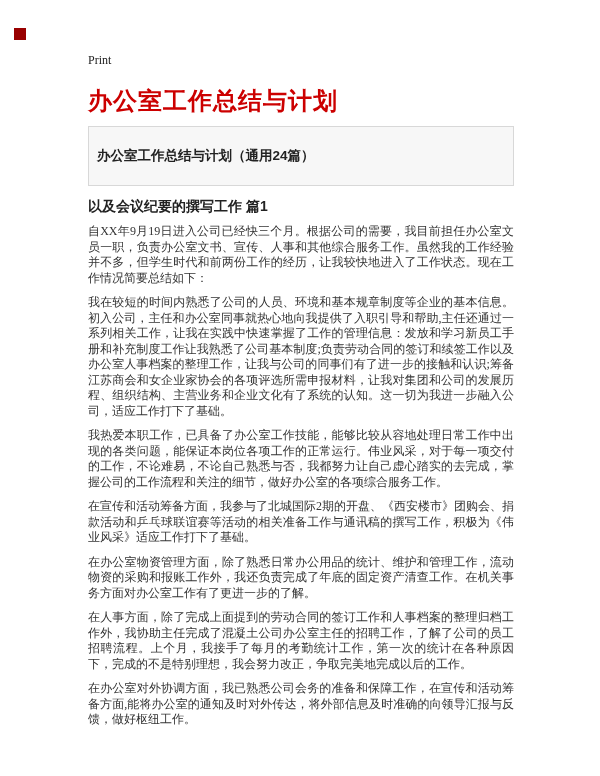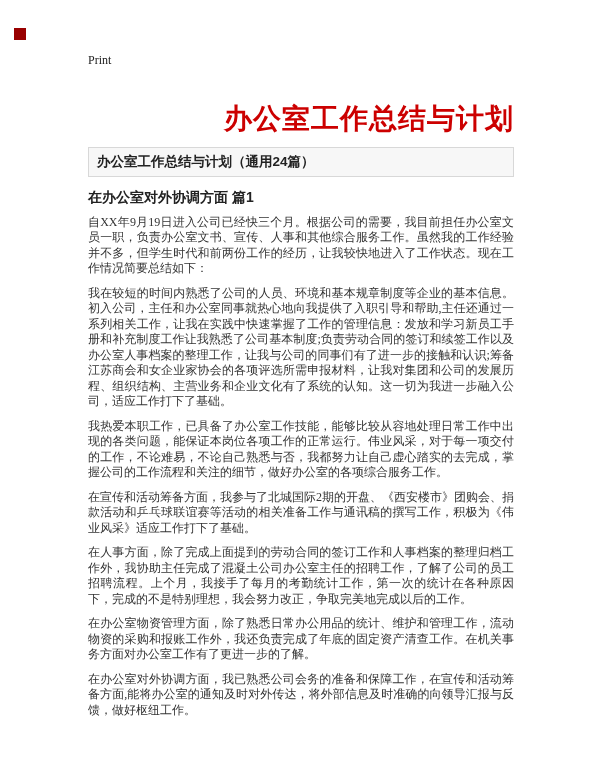--- a/index.html
+++ b/index.html
@@ -25,39 +25,39 @@
     }
     .content {
       padding: 50px 86px 30px 88px;
       box-sizing: border-box;
     }
     .print-link {
       display: inline-block;
       font-family: "Liberation Serif", serif;
       font-size: 12px;
       color: #222222;
-      margin-bottom: 36px;
+      margin-bottom: 20px;
       cursor: pointer;
     }
     .doc-title {
       margin: 0 0 12px 0;
       color: #cc0000;
-      font-size: 28px;
+      font-size: 24px;
       line-height: 1.1;
       font-weight: bold;
-      text-align: right;
+      text-align: left;
       letter-spacing: 1px;
     }
     .subtitle-bar {
       border: 1px solid #d8d8d8;
       background: #f7f7f7;
       color: #222222;
       font-size: 13.5px;
       font-weight: bold;
-      padding: 5px 8px;
+      padding: 20px 8px;
       margin-bottom: 12px;
     }
     .section-heading {
       margin: 0 0 9px 0;
       font-size: 14px;
       font-weight: bold;
       color: #222222;
       line-height: 1.2;
     }
     .para {
@@ -76,23 +76,23 @@
 <div class="corner-square"></div>
 
 <div class="content">
 
   <span class="print-link">Print</span>
 
   <h1 class="doc-title">办公室工作总结与计划</h1>
 
   <div class="subtitle-bar">办公室工作总结与计划（通用24篇）</div>
 
-  <h2 class="section-heading">在办公室对外协调方面 篇1</h2>
+  <h2 class="section-heading">以及会议纪要的撰写工作 篇1</h2>
 
   <p class="para">自XX年9月19日进入公司已经快三个月。根据公司的需要，我目前担任办公室文员一职，负责办公室文书、宣传、人事和其他综合服务工作。虽然我的工作经验并不多，但学生时代和前两份工作的经历，让我较快地进入了工作状态。现在工作情况简要总结如下：</p>
   <p class="para">我在较短的时间内熟悉了公司的人员、环境和基本规章制度等企业的基本信息。初入公司，主任和办公室同事就热心地向我提供了入职引导和帮助,主任还通过一系列相关工作，让我在实践中快速掌握了工作的管理信息：发放和学习新员工手册和补充制度工作让我熟悉了公司基本制度;负责劳动合同的签订和续签工作以及办公室人事档案的整理工作，让我与公司的同事们有了进一步的接触和认识;筹备江苏商会和女企业家协会的各项评选所需申报材料，让我对集团和公司的发展历程、组织结构、主营业务和企业文化有了系统的认知。这一切为我进一步融入公司，适应工作打下了基础。</p>
   <p class="para">我热爱本职工作，已具备了办公室工作技能，能够比较从容地处理日常工作中出现的各类问题，能保证本岗位各项工作的正常运行。伟业风采，对于每一项交付的工作，不论难易，不论自己熟悉与否，我都努力让自己虚心踏实的去完成，掌握公司的工作流程和关注的细节，做好办公室的各项综合服务工作。</p>
   <p class="para">在宣传和活动筹备方面，我参与了北城国际2期的开盘、《西安楼市》团购会、捐款活动和乒乓球联谊赛等活动的相关准备工作与通讯稿的撰写工作，积极为《伟业风采》适应工作打下了基础。</p>
+  <p class="para">在办公室物资管理方面，除了熟悉日常办公用品的统计、维护和管理工作，流动物资的采购和报账工作外，我还负责完成了年底的固定资产清查工作。在机关事务方面对办公室工作有了更进一步的了解。</p>
   <p class="para">在人事方面，除了完成上面提到的劳动合同的签订工作和人事档案的整理归档工作外，我协助主任完成了混凝土公司办公室主任的招聘工作，了解了公司的员工招聘流程。上个月，我接手了每月的考勤统计工作，第一次的统计在各种原因下，完成的不是特别理想，我会努力改正，争取完美地完成以后的工作。</p>
-  <p class="para">在办公室物资管理方面，除了熟悉日常办公用品的统计、维护和管理工作，流动物资的采购和报账工作外，我还负责完成了年底的固定资产清查工作。在机关事务方面对办公室工作有了更进一步的了解。</p>
   <p class="para">在办公室对外协调方面，我已熟悉公司会务的准备和保障工作，在宣传和活动筹备方面,能将办公室的通知及时对外传达，将外部信息及时准确的向领导汇报与反馈，做好枢纽工作。</p>
 
 </div>
 
 </body></html>

